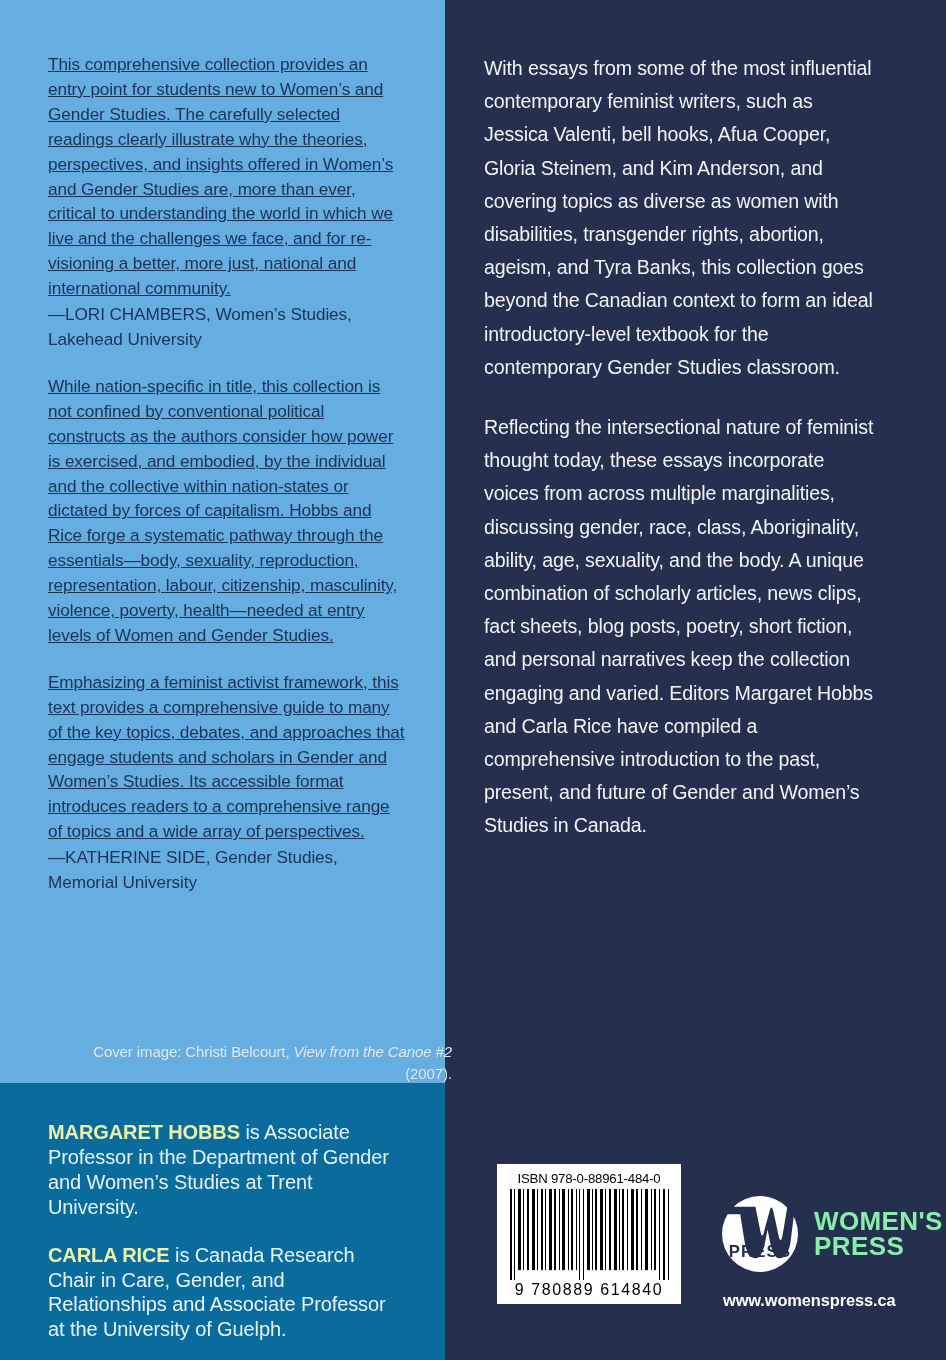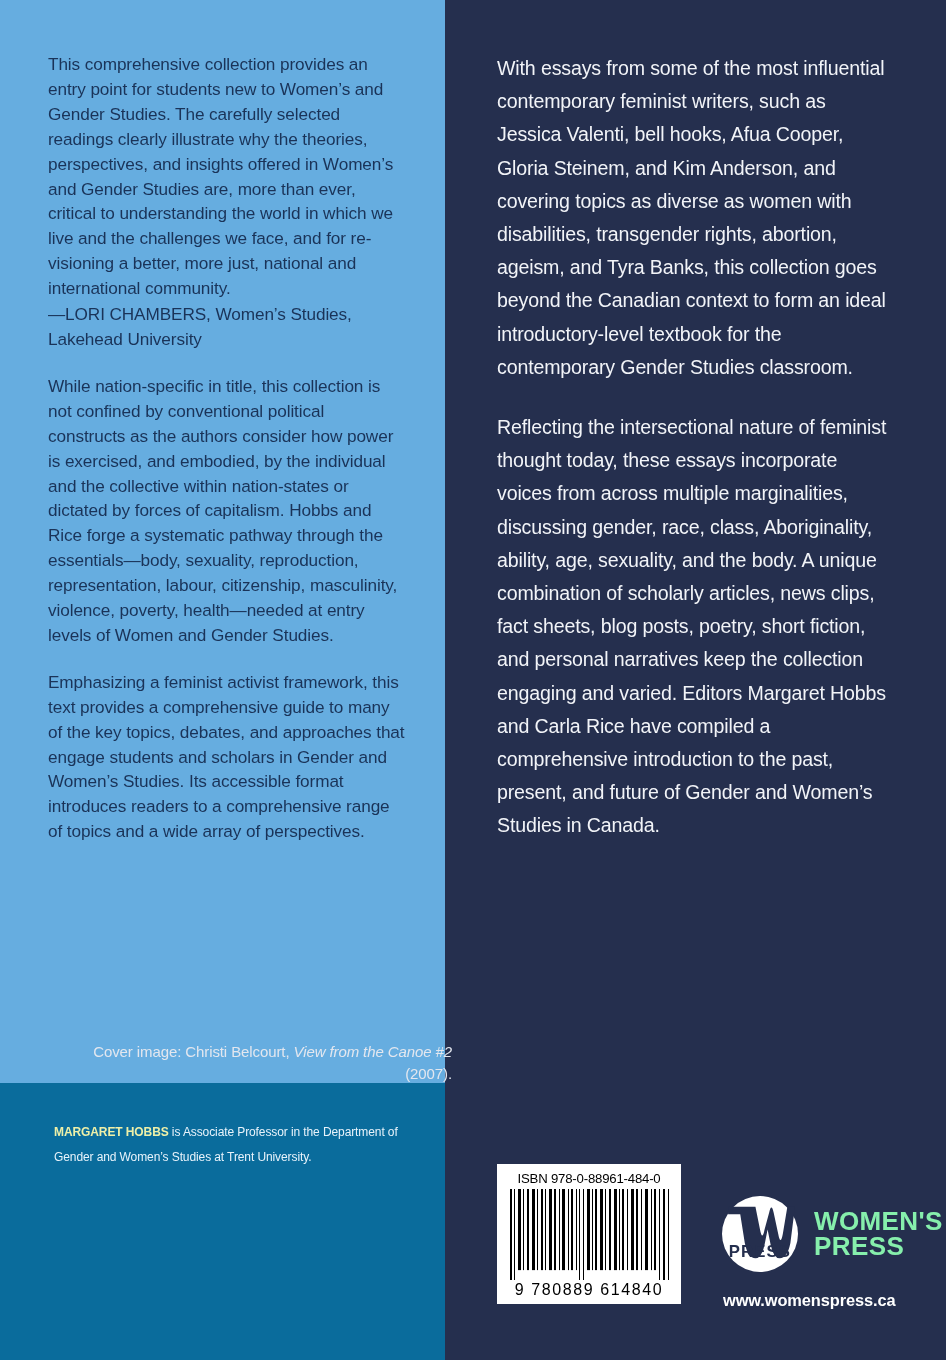--- a/index.html
+++ b/index.html
@@ -45,56 +45,56 @@
     padding:52px 40px 0 48px;
   }
   .blurb { margin-bottom:22px; }
   .blurb:last-child { margin-bottom:0; }
 
   .blurb-text {
     color:#1a3358;
     font-size:17.2px;
     line-height:24.9px;
     letter-spacing:-0.1px;
+    text-decoration:underline;
   }
   .blurb-attrib {
     color:#1a3358;
     font-size:17.2px;
     line-height:24.9px;
     letter-spacing:-0.1px;
     text-align:left;
     margin-top:1px;
   }
 
   
   .bios {
     position:absolute;
     left:0; top:1083px;
     width:445px;
     height:277px;
     padding:37px 42px 0 48px;
   }
   .bio {
     color:#e8f3fb;
-    font-size:12px;
+    font-size:20px;
     line-height:24.9px;
     letter-spacing:-0.1px;
     margin-bottom:23px;
-    margin-left:6px;
   }
   .bio:last-child { margin-bottom:0; }
   .bio-name {
     color:#eef0a8;
     font-weight:bold;
   }
 
   
   .right-col {
     position:absolute;
-    left:445px; top:0;
+    left:432px; top:0;
     width:501px;
     height:1360px;
     padding:52px 56px 0 52px;
   }
   .desc {
     color:#f2f4f8;
     font-size:19.6px;
     line-height:33.2px;
     letter-spacing:-0.15px;
     margin-bottom:27px;
@@ -192,26 +192,28 @@
       <div class="blurb-text">This comprehensive collection provides an entry point for students new to Women’s and Gender Studies. The carefully selected readings clearly illustrate why the theories, perspectives, and insights offered in Women’s and Gender Studies are, more than ever, critical to understanding the world in which we live and the challenges we face, and for re-visioning a better, more just, national and international community.</div>
       <div class="blurb-attrib">—LORI CHAMBERS, Women’s Studies, Lakehead University</div>
     </div>
 
     <div class="blurb">
       <div class="blurb-text">While nation-specific in title, this collection is not confined by conventional political constructs as the authors consider how power is exercised, and embodied, by the individual and the collective within nation-states or dictated by forces of capitalism. Hobbs and Rice forge a systematic pathway through the essentials—body, sexuality, reproduction, representation, labour, citizenship, masculinity, violence, poverty, health—needed at entry levels of Women and Gender Studies.</div>
     </div>
 
     <div class="blurb">
       <div class="blurb-text">Emphasizing a feminist activist framework, this text provides a comprehensive guide to many of the key topics, debates, and approaches that engage students and scholars in Gender and Women’s Studies. Its accessible format introduces readers to a comprehensive range of topics and a wide array of perspectives.</div>
+      <div class="blurb-attrib">—KATHERINE SIDE, Gender Studies, Memorial University</div>
     </div>
 
   </div>
 
   <div class="bios">
     <div class="bio"><span class="bio-name">MARGARET HOBBS</span><span> is Associate Professor in the Department of Gender and Women’s Studies at Trent University.</span></div>
+    <div class="bio"><span class="bio-name">CARLA RICE</span><span> is Canada Research Chair in Care, Gender, and Relationships and Associate Professor at the University of Guelph.</span></div>
   </div>
 
   <div class="right-col">
     <p class="desc">With essays from some of the most influential contemporary feminist writers, such as Jessica Valenti, bell hooks, Afua Cooper, Gloria Steinem, and Kim Anderson, and covering topics as diverse as women with disabilities, transgender rights, abortion, ageism, and Tyra Banks, this collection goes beyond the Canadian context to form an ideal introductory-level textbook for the contemporary Gender Studies classroom.</p>
     <p class="desc">Reflecting the intersectional nature of feminist thought today, these essays incorporate voices from across multiple marginalities, discussing gender, race, class, Aboriginality, ability, age, sexuality, and the body. A unique combination of scholarly articles, news clips, fact sheets, blog posts, poetry, short fiction, and personal narratives keep the collection engaging and varied. Editors Margaret Hobbs and Carla Rice have compiled a comprehensive introduction to the past, present, and future of Gender and Women’s Studies in Canada.</p>
   </div>
 
   <div class="credit"><span>Cover image: Christi Belcourt, </span><i>View from the Canoe #2</i><span> (2007).</span></div>
 
   <div class="barcode-box">

